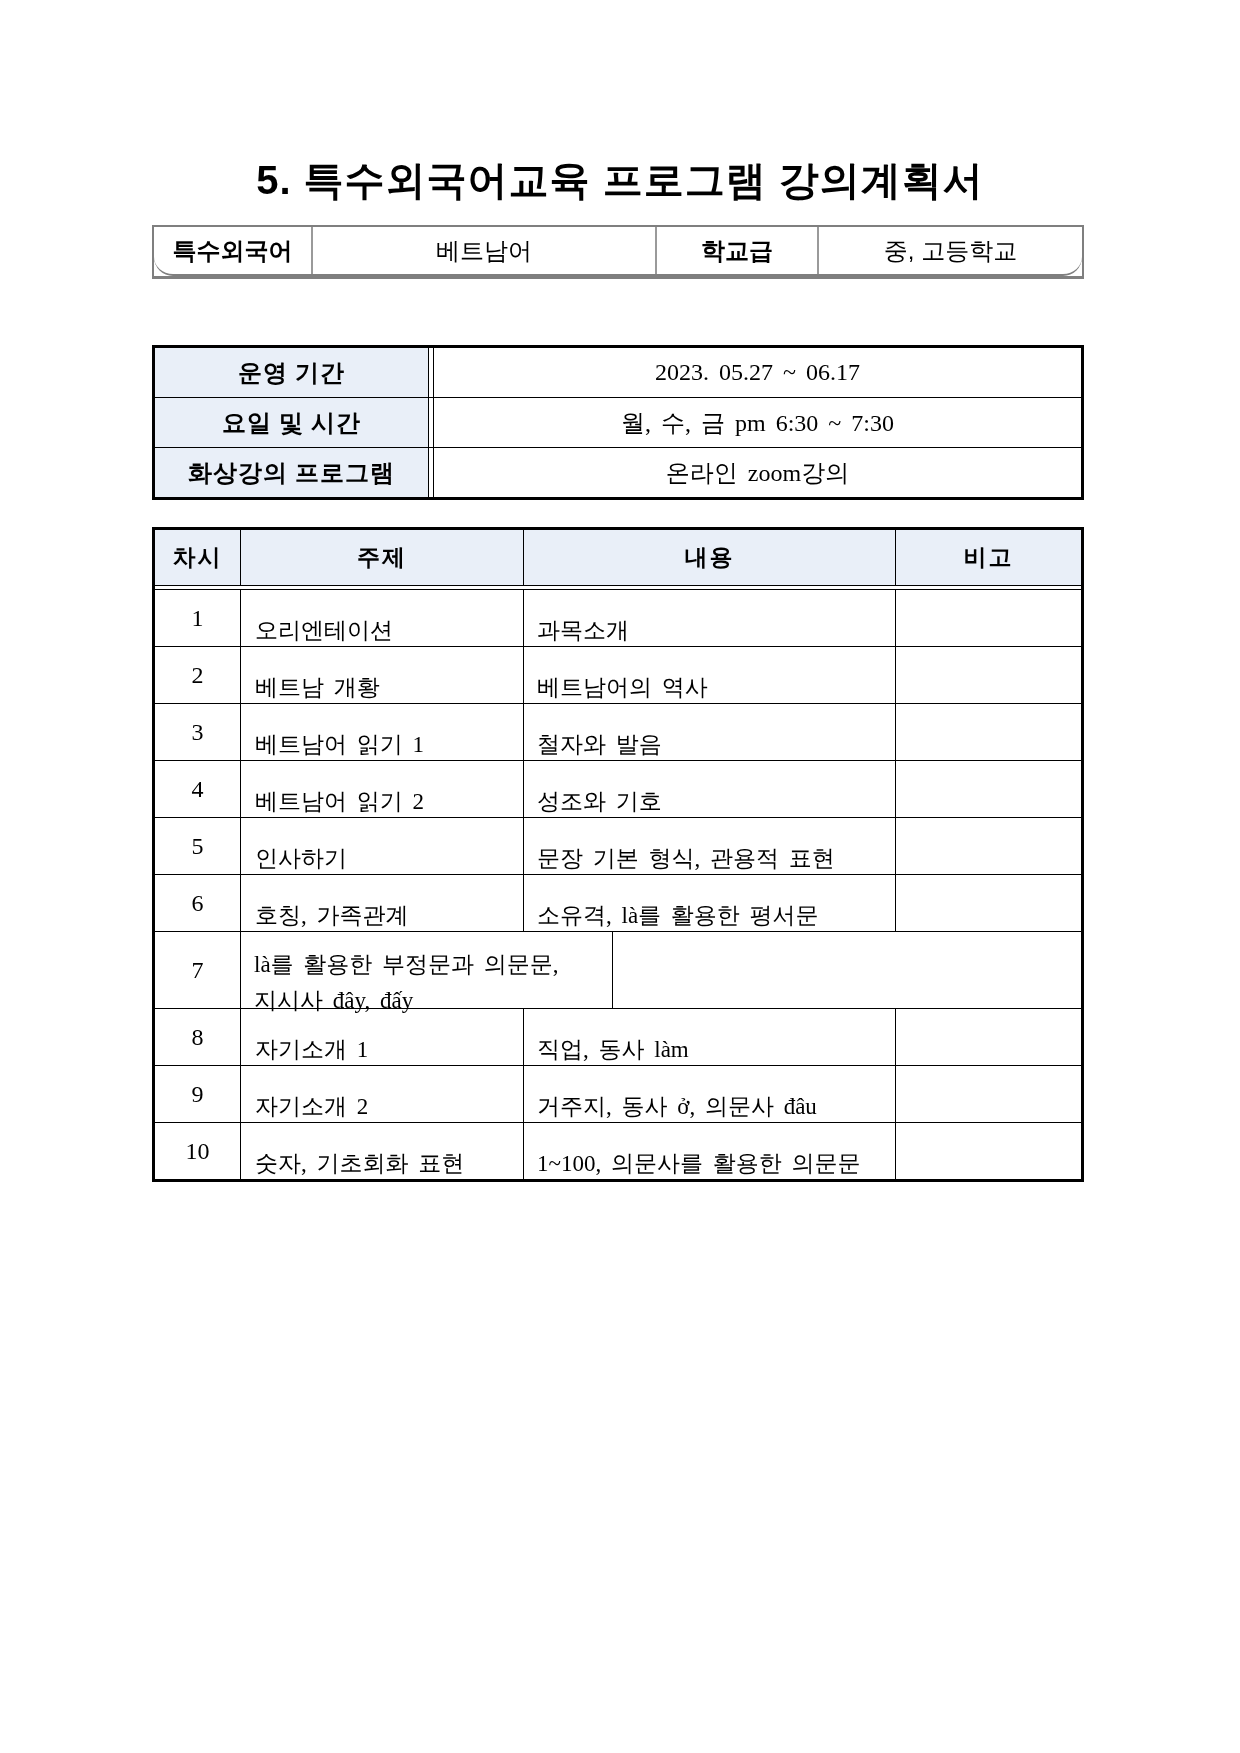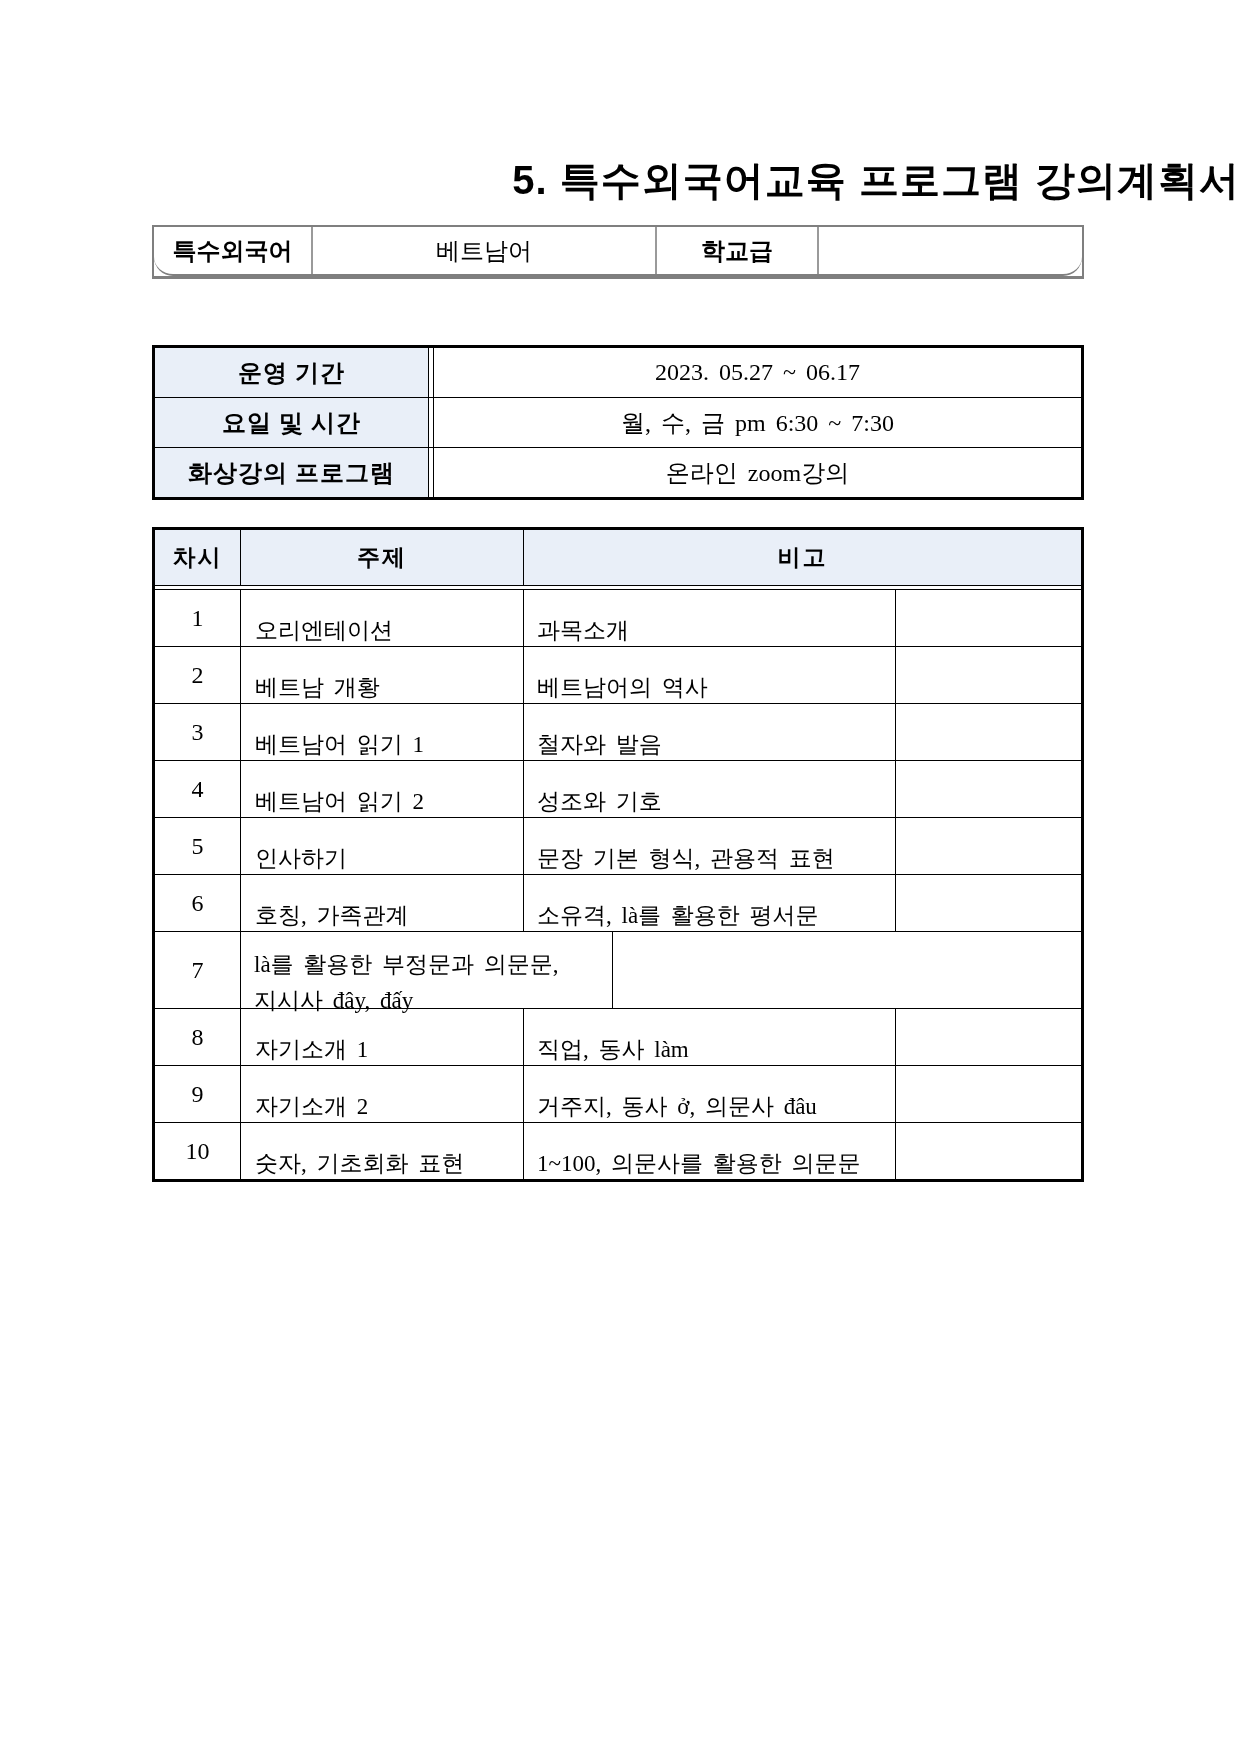--- a/index.html
+++ b/index.html
@@ -8,21 +8,21 @@
     width:1240px; height:1753px;
     background:#ffffff;
     font-family:"Liberation Serif","DejaVu Serif",serif;
     color:#000;
     overflow:hidden;
   }
 
   
   .doc-title {
     position:absolute; top:158px; left:0; width:100%;
-    text-align:right;
+    text-align:center;
     font-family:"Liberation Sans","DejaVu Sans",sans-serif;
     font-weight:bold; font-size:40px; line-height:1.1;
     letter-spacing:1px;
   }
 
   
   .info-table {
     position:absolute; top:225px; left:152px; width:932px;
     border:2px solid #7f7f7f; border-bottom-width:3px;
     box-sizing:border-box;
@@ -99,20 +99,21 @@
 
 <div class="page">
 
   <div class="doc-title">5. 특수외국어교육 프로그램 강의계획서</div>
 
   <div class="info-table">
     <div class="it-row first">
       <div class="it-cell hdr" style="width:159px">특수외국어</div>
       <div class="it-cell" style="width:344px">베트남어</div>
       <div class="it-cell hdr" style="width:162px">학교급</div>
+      <div class="it-cell last" style="flex:1">중, 고등학교</div>
     </div>
   </div>
 
   <div class="sched-table">
       <div class="st-row">
         <div class="st-label">운영 기간</div>
         <div class="st-dgap"></div>
         <div class="st-value">2023. 05.27 ~ 06.17</div>
       </div>
       <div class="st-row">
@@ -124,20 +125,21 @@
         <div class="st-label">화상강의 프로그램</div>
         <div class="st-dgap"></div>
         <div class="st-value">온라인 zoom강의</div>
       </div>
     </div>
 
   <div class="syl-table">
     <div class="syl-header">
       <div class="sc col-no">차시</div>
       <div class="sc col-topic">주제</div>
+      <div class="sc col-cont">내용</div>
       <div class="sc col-note note">비고</div>
     </div>
     <div class="syl-dgap"></div>
     <div id="syl-body">
         <div class="syl-row">
           <div class="sc col-no center">
             <span class="num-text">1</span>
           </div>
           <div class="sc col-topic">
             <span class="body-text">오리엔테이션</span>

